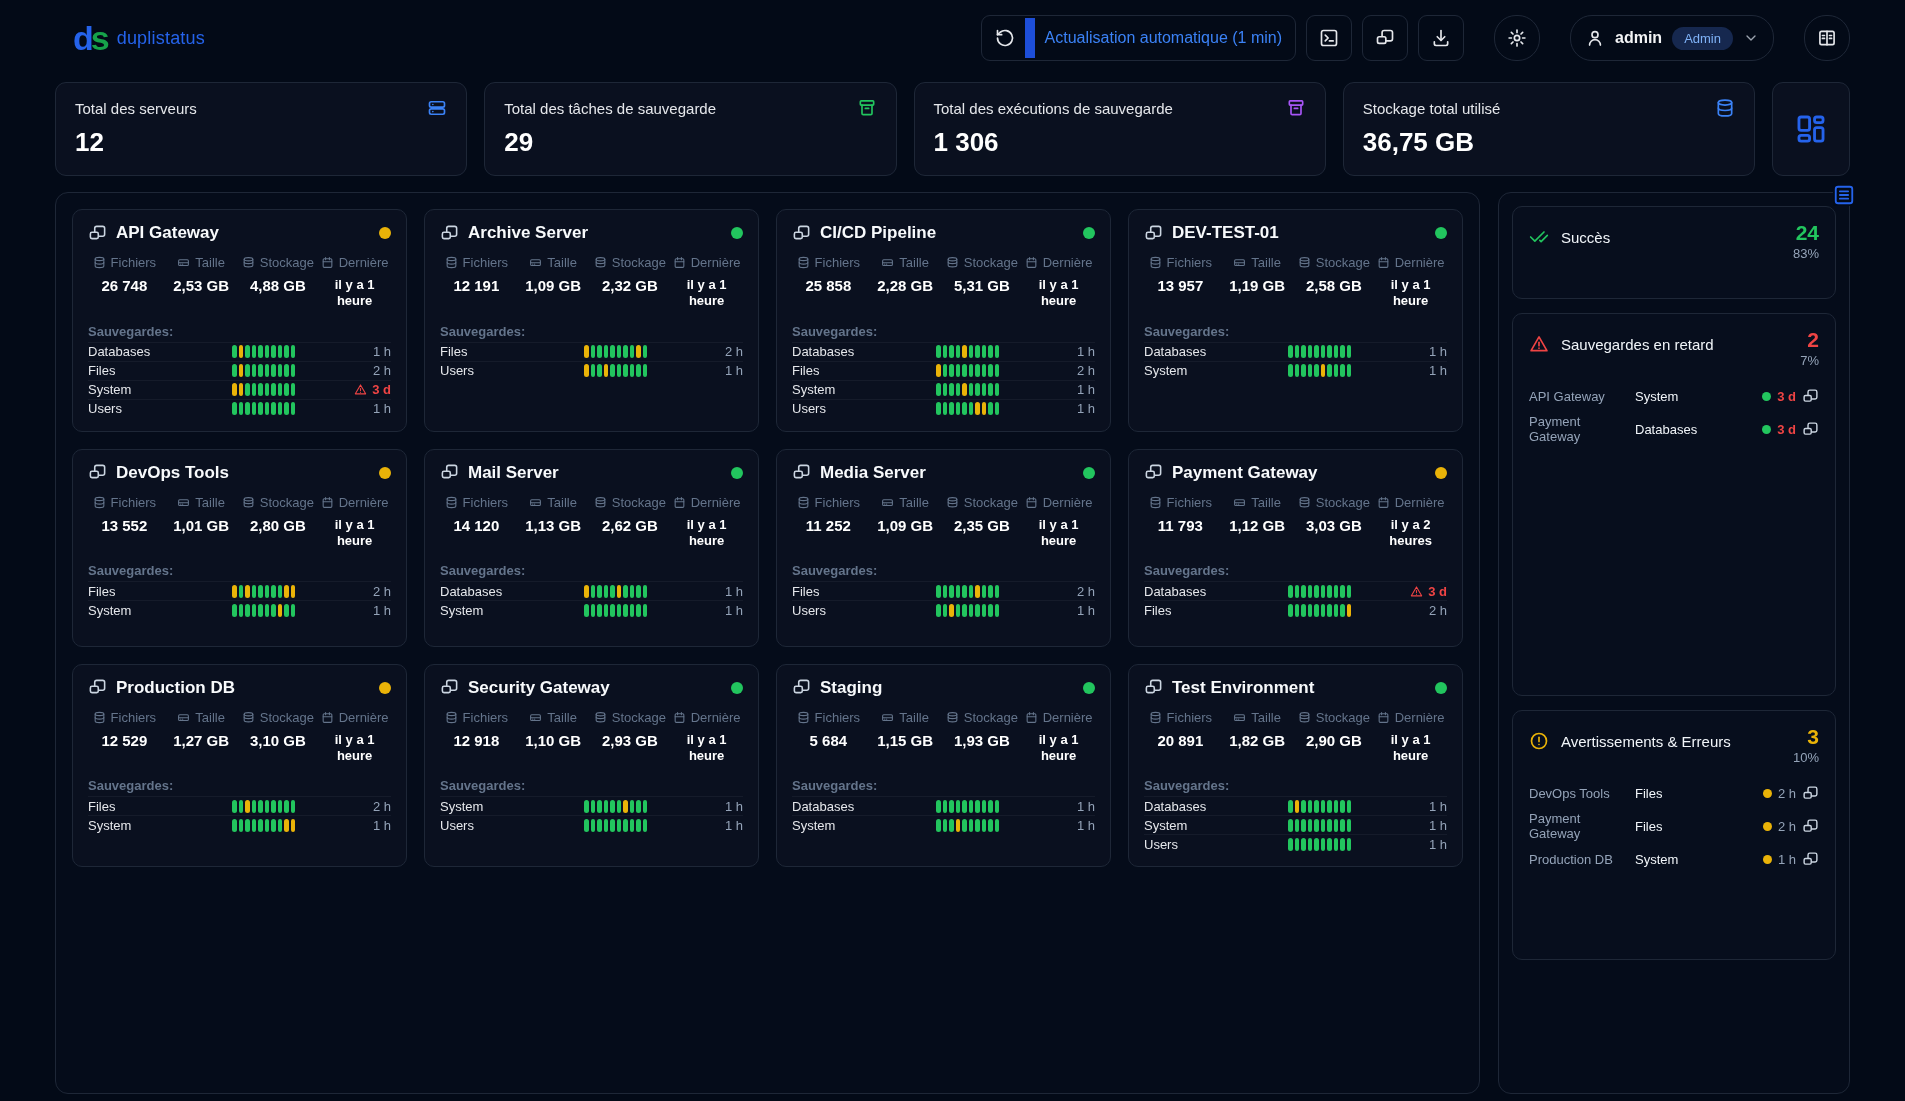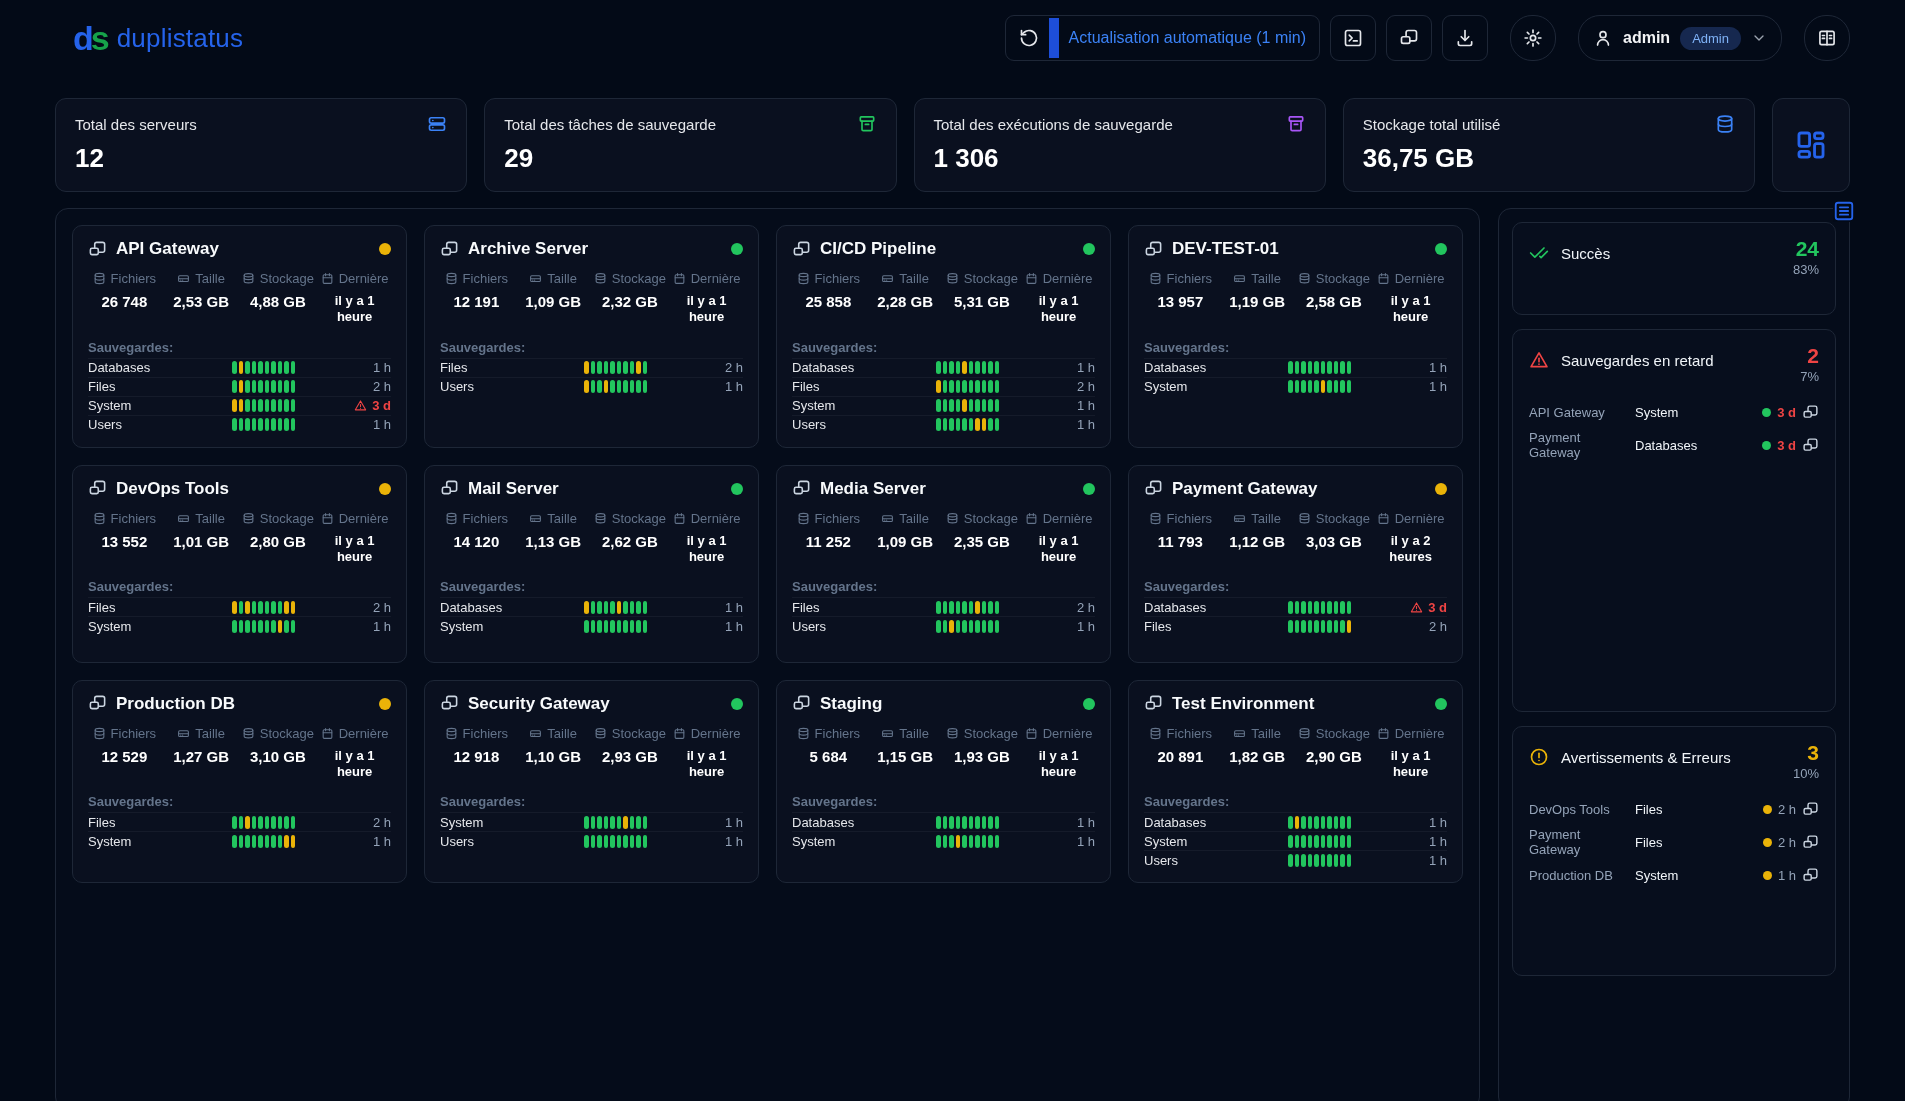--- a/index.html
+++ b/index.html
@@ -11,42 +11,42 @@
     overflow: hidden;
   }
   .page { width: 1905px; height: 1101px; padding: 0 55px; }
 
   
   header { height: 72px; display: flex; align-items: center; justify-content: space-between; padding: 8px 0 4px 18px; }
   .logo { display: flex; align-items: center; gap: 10px; cursor: pointer; }
   .logo-mark { font-size: 34px; font-weight: bold; letter-spacing: -3px; display:flex; }
   .logo-mark .d { color: #2563eb; }
   .logo-mark .s { color: #16a34a; }
-  .logo-text { font-size: 26px; color: #2563eb; font-weight: 500; letter-spacing: .2px; }
+  .logo-text { font-size: 18px; color: #2563eb; font-weight: 500; letter-spacing: .2px; }
   .header-right { display: flex; align-items: center; gap: 10px; }
   .hbtn {
     background: transparent; border: 1px solid #1e2737; border-radius: 9px;
     color: #e5e7eb; display: flex; align-items: center; gap: 10px;
     height: 46px; padding: 0 13px; cursor: pointer; font-family: inherit;
   }
   .hbtn.icon-only { width: 46px; justify-content: center; padding: 0; }
   .hicon { width: 20px; height: 20px; display: inline-flex; }
   .hicon svg { width: 100%; height: 100%; }
   .refresh-btn { }
   .refresh-bar { width: 10px; height: 40px; background: #1d4ed8; display: inline-block; }
   .refresh-label { color: #3b82f6; font-size: 16px; }
   .user-btn { padding: 0 14px; }
   .user-name { font-size: 16px; font-weight: bold; color: #f3f4f6; }
   .role-badge { background: #16284f; color: #7fb2f7; font-size: 13px; padding: 4px 12px; border-radius: 999px; }
   .chev { width: 16px; height: 16px; display: inline-flex; color: #9ca3af; }
   .chev svg { width: 100%; height: 100%; }
-  .gap-l { margin-left: 12px; border-radius: 22px; }
+  .gap-l { margin-left: 20px; border-radius: 22px; }
 
   
-  .stats-row { display: flex; gap: 17px; margin-top: 26px; }
+  .stats-row { display: flex; gap: 17px; margin-top: 10px; }
   .stat-card {
     flex: 1; background: #0a101f; border: 1px solid #1e2737; border-radius: 11px;
     padding: 15px 19px 17px;
   }
   .stat-top { display: flex; align-items: center; justify-content: space-between; }
   .stat-label { font-size: 15px; color: #e5e7eb; }
   .stat-icon { width: 20px; height: 20px; display: inline-flex; }
   .stat-icon svg { width: 100%; height: 100%; }
   .stat-value { font-size: 26px; font-weight: bold; color: #ffffff; margin-top: 9px; white-space: nowrap; }
   .stat-mini {

